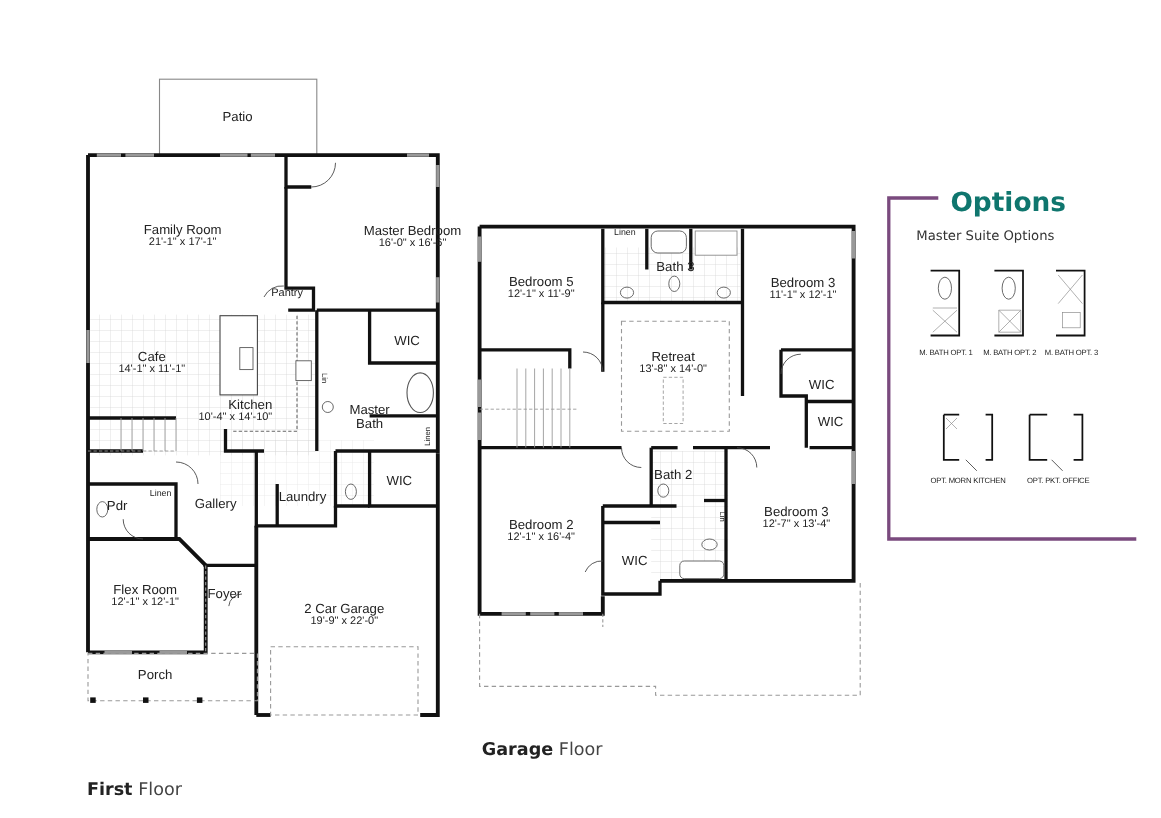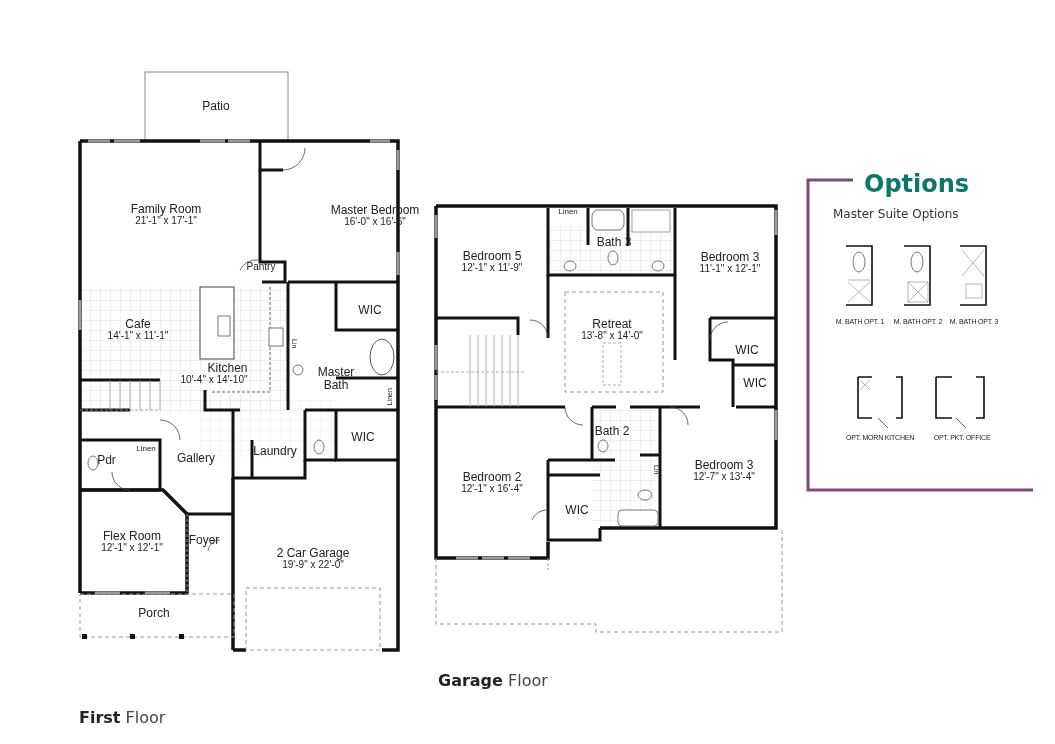--- a/index.html
+++ b/index.html
@@ -259,21 +259,21 @@
     <span class="n">Flex Room</span>
     <span class="d">12'-1" x 12'-1"</span>
   </div>
 <div class="lbl" style="left:204px;top:534px;">
     <span class="n">Foyer</span>
   </div>
 <div class="lbl" style="left:313px;top:547px;">
     <span class="n">2 Car Garage</span>
     <span class="d">19'-9" x 22'-0"</span>
   </div>
-<div class="lbl" style="left:154px;top:607px;">
+<div class="lbl" style="left:141px;top:607px;">
     <span class="n">Porch</span>
   </div>
 
 <div class="floor-title" style="left:79px;top:708px;"><b>First</b> <span class="l">Floor</span></div>
 
 <div class="lbl small" style="left:568px;top:208px;font-size:8px;"><span>Linen</span></div>
 <div class="lbl" style="left:614px;top:236px;">
     <span class="n">Bath 3</span>
   </div>
 <div class="lbl" style="left:492px;top:250px;">

